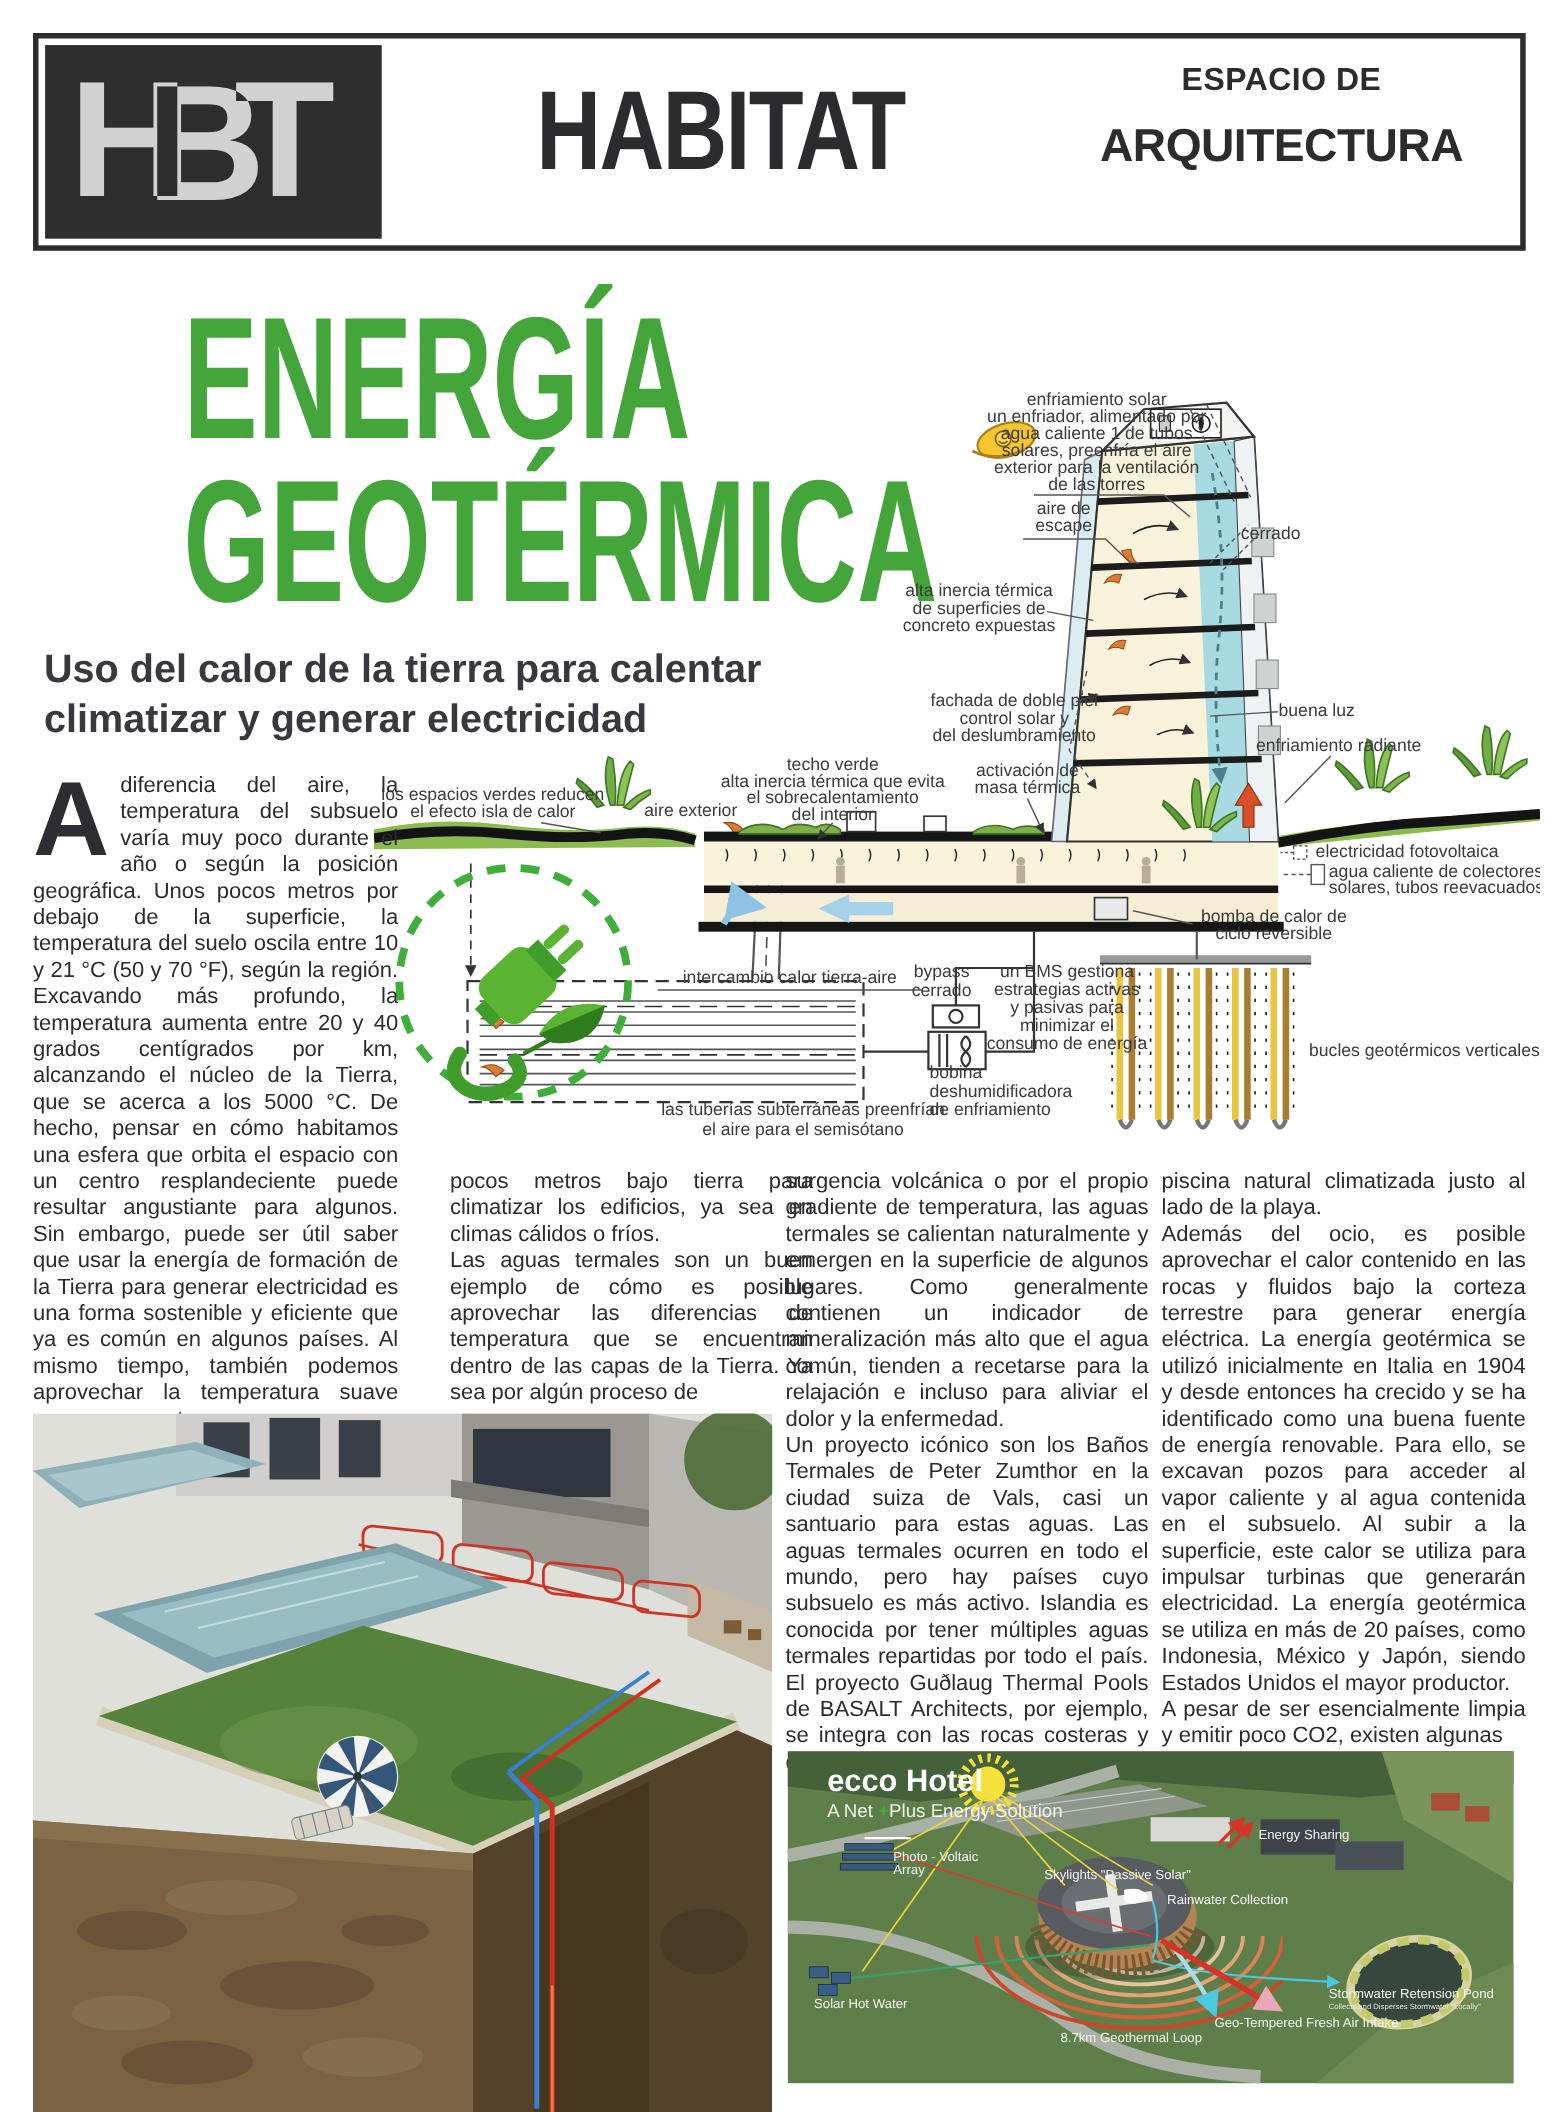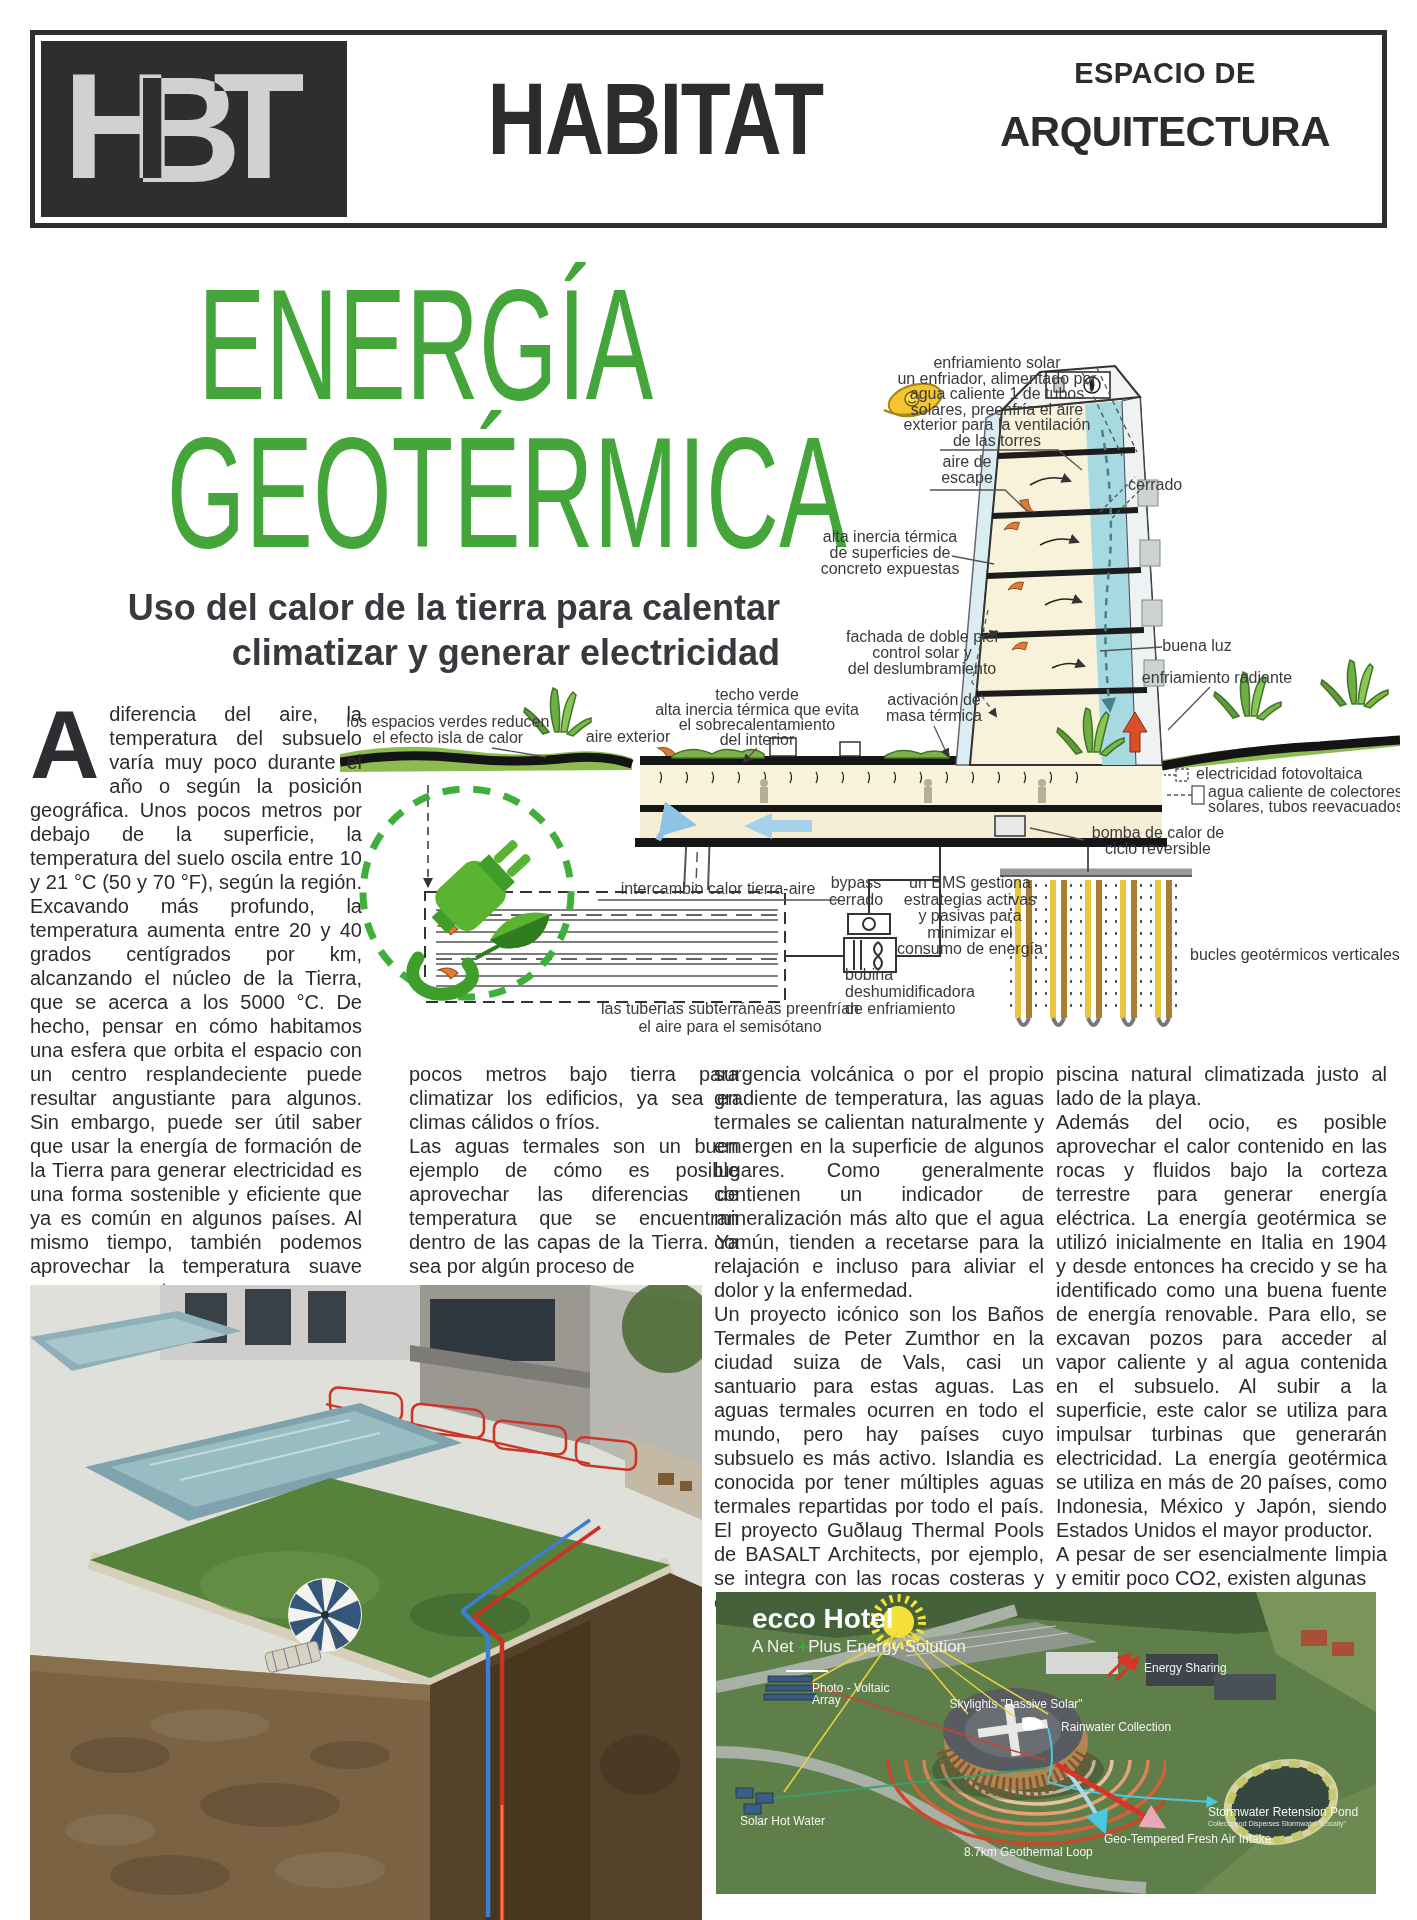--- a/index.html
+++ b/index.html
@@ -14,25 +14,25 @@
   #logo-h{left:22px;top:10px;}
   #logo-b{left:92px;top:14px;}
   #logo-t{left:172px;top:10px;}
   #masthead-title{position:absolute;left:340px;top:26px;width:560px;text-align:center;
     font-size:102px;font-weight:bold;color:#2c2c2e;letter-spacing:-2px;
     transform:scaleX(0.80);transform-origin:50% 50%;white-space:nowrap;}
   #masthead-right{position:absolute;right:52px;top:22px;text-align:center;color:#2c2c2e;}
   #masthead-right .l1{font-size:29px;font-weight:bold;letter-spacing:.5px;}
   #masthead-right .l2{font-size:42px;font-weight:bold;letter-spacing:-.5px;margin-top:18px;}
   
-  #headline{position:absolute;left:30px;top:270px;width:760px;text-align:right;color:#44a63a;
-            font-weight:normal;}
+  #headline{position:absolute;left:30px;top:270px;width:760px;text-align:left;color:#44a63a;
+            font-weight:bold;}
   #headline .hl{font-size:158px;line-height:148px;display:block;transform:scaleX(0.64);
                 transform-origin:50% 50%;white-space:nowrap;letter-spacing:0px;}
-  #deck{position:absolute;left:40px;top:585px;width:740px;text-align:right;color:#38383e;
+  #deck{position:absolute;left:40px;top:585px;width:740px;text-align:left;color:#38383e;
         font-weight:bold;font-size:36px;line-height:45px;}
   
   .col{position:absolute;font-size:20px;line-height:24px;text-align:justify;color:#2b2b2f;}
   .col p{margin:0;}
   #col1{left:30px;top:702px;width:332px;}
   #col2{left:372px;top:1062px;width:330px;margin-left:37px;}
   #col3{left:714px;top:1062px;width:330px;}
   #col4{left:1056px;top:1062px;width:331px;}
   #dropcap{float:left;font-size:96px;line-height:78px;font-weight:bold;color:#2e2e32;
            padding:4px 10px 0 0;}

